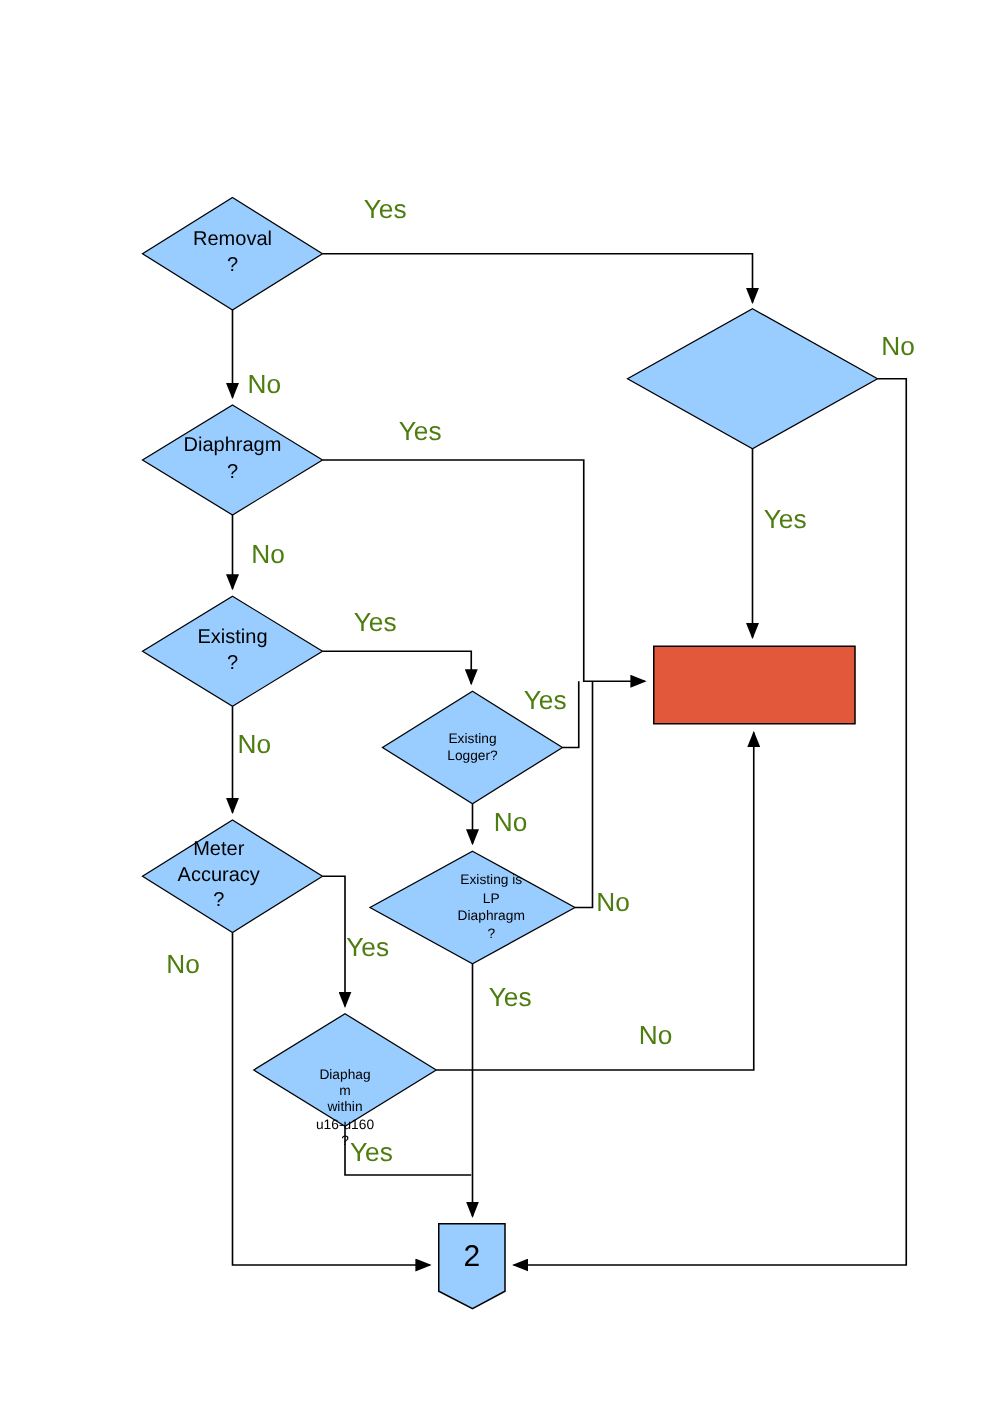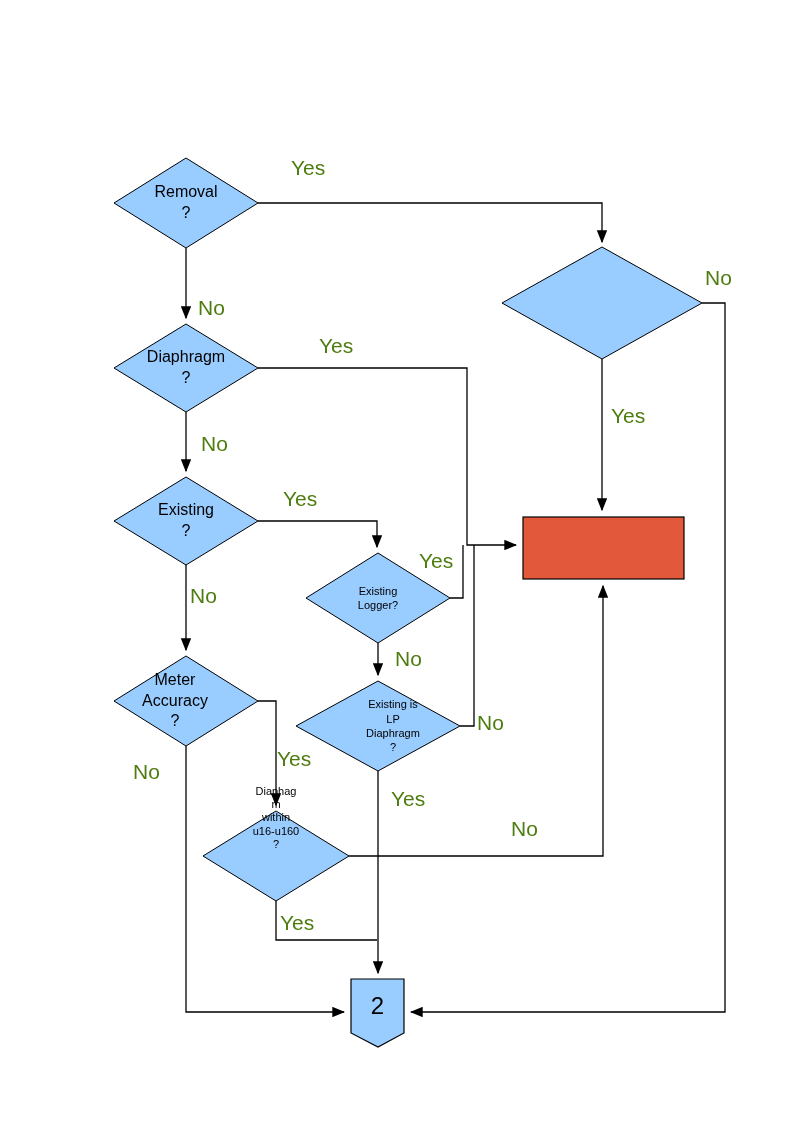--- a/index.html
+++ b/index.html
@@ -100,21 +100,21 @@
 ?</div>
   <div class="node-label nl-med" style="left:306px; top:553px; width:144px; height:90px;">Existing
 Logger?</div>
   <div class="node-label nl-small" style="left:103px; top:656px; width:144px; height:90px;">Meter
 Accuracy
 ?</div>
   <div class="node-label nl-med" style="left:311px; top:681px; width:164px; height:90px;">Existing is
 LP
 Diaphragm
 ?</div>
-  <div class="node-label nl-med" style="left:203px; top:773px; width:146px; height:90px; line-height:1.2;">Diaphag
+  <div class="node-label nl-med" style="left:203px; top:842px; width:146px; height:90px; line-height:1.2;">Diaphag
 m
 within
 u16-u160
 ?</div>
   <div class="node-label nl-conn" style="left:351px; top:979px; width:53px; height:54px;">2</div>
 
   <div class="edge-label" style="left:291px; top:156px;">Yes</div>
   <div class="edge-label" style="left:198px; top:296px;">No</div>
   <div class="edge-label" style="left:705px; top:266px;">No</div>
   <div class="edge-label" style="left:611px; top:404px;">Yes</div>

